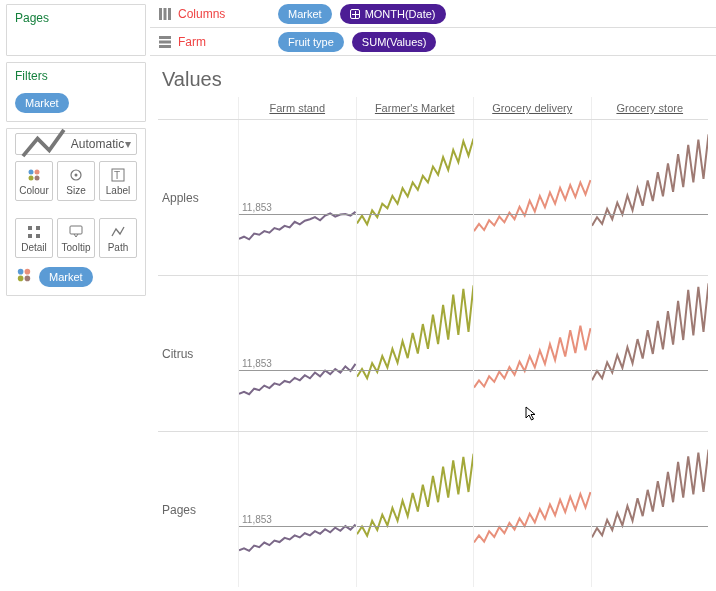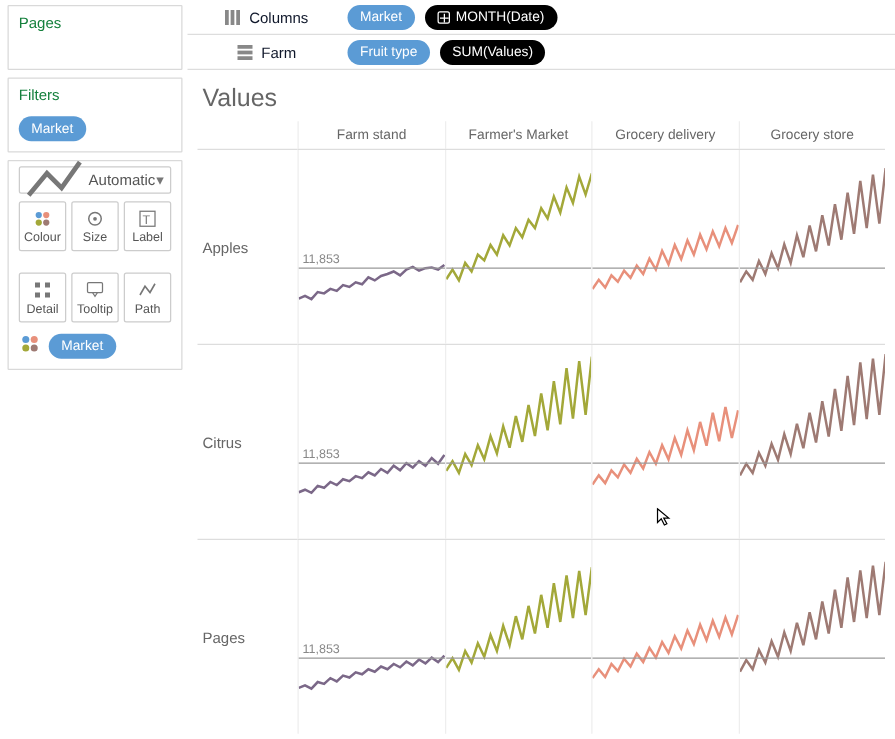--- a/index.html
+++ b/index.html
@@ -4,48 +4,48 @@
 <style>
 * { margin:0; padding:0; box-sizing:border-box; font-family:"Segoe UI",Arial,sans-serif; }
 body { background:#fff; color:#555; font-size:12px; width:716px; height:591px; overflow:hidden; }
 .app { display:flex; width:100%; height:100%; }
 .side { width:150px; padding:4px 4px 4px 6px; display:flex; flex-direction:column; gap:6px; }
 .panel { border:1px solid #d9d9d9; border-radius:1px; background:#fff; }
 .panel-title { padding:6px 8px; font-size:12px; color:#15803d; }
 .panel-body { padding:4px 8px 8px 8px; }
 .pill { display:inline-flex; align-items:center; color:#fff; border-radius:11px; height:20px; padding:0 10px; font-size:11px; cursor:pointer; }
 .pill.blue { background:#5b9bd5; }
-.pill.teal { background:#000000; }
+.pill.teal { background:#4c1d95; }
 .pill .plus { display:inline-block; width:10px; height:10px; border:1px solid #fff; border-radius:2px; margin-right:5px; position:relative; }
 .pill .plus::before, .pill .plus::after { content:""; position:absolute; background:#fff; }
 .pill .plus::before { left:4px; top:1px; width:1px; height:7px; }
 .pill .plus::after { top:4px; left:1px; height:1px; width:7px; }
 .select-row { border:1px solid #ccc; border-radius:2px; display:flex; align-items:center; height:22px; padding:0 4px; cursor:pointer; }
 .select-row .chev { width:18px; text-align:center; color:#777; }
 .select-row svg { margin-right:4px; }
 .btn-grid { display:flex; gap:4px; margin-top:6px; }
 .btn-grid.row2 { margin-top:17px; }
 .mbtn { flex:1; border:1px solid #ccc; border-radius:2px; height:40px; display:flex; flex-direction:column; align-items:center; justify-content:center; font-size:10px; color:#555; cursor:pointer; gap:2px; }
 .mbtn svg { width:16px; height:16px; }
 .marks-legend { display:flex; align-items:center; gap:6px; margin-top:8px; }
 .marks-legend .dots svg { width:18px; height:18px; }
 .main { flex:1; display:flex; flex-direction:column; }
 .shelf-row { display:flex; align-items:center; border-bottom:1px solid #ddd; height:28px; padding:0 8px; gap:10px; }
 .shelf-row.top { border-top:none; }
-.shelf-label { display:flex; align-items:center; gap:6px; width:110px; color:#0f172a; font-size:12px;justify-content:center; }
+.shelf-label { display:flex; align-items:center; gap:6px; width:110px; color:#ef4444; font-size:12px; }
 .shelf-label svg { width:14px; height:14px; }
 .shelf-pills { display:flex; gap:8px; }
 .viz-wrap { flex:1; padding:10px 8px 4px 8px; display:flex; flex-direction:column; position:relative; }
 .viz-title { font-size:20px; color:#666; font-weight:300; margin:2px 0 6px 4px; }
 .chart-area { flex:1; display:flex; }
 .rowlabels { width:80px; display:flex; flex-direction:column; }
 .rowlabels .rh { flex:1; display:flex; align-items:center; padding-left:4px; color:#666; border-top:1px solid #ddd; }
 .rowlabels .spacer-top { height:22px; }
 .grid { flex:1; display:flex; flex-direction:column; }
-.col-headers { display:flex; height:22px; }
+.col-headers { display:flex; height:22px;text-decoration:underline; }
 .col-headers .ch { flex:1; text-align:center; color:#666; font-size:11px; border-left:1px solid #eee; display:flex; align-items:center; justify-content:center; }
 .rows { flex:1; display:flex; flex-direction:column; }
 .row { flex:1; display:flex; border-top:1px solid #ddd; }
 .cell { flex:1; border-left:1px solid #eee; position:relative; }
 .cell svg { position:absolute; left:0; top:0; width:100%; height:100%; }
 .refline { position:absolute; left:0; right:0; height:0; border-top:1px solid #999; }
 .reflabel { position:absolute; font-size:10px; color:#888; }
 .cursor { position:absolute; width:16px; height:16px; z-index:50; }
 </style>
 </head>

